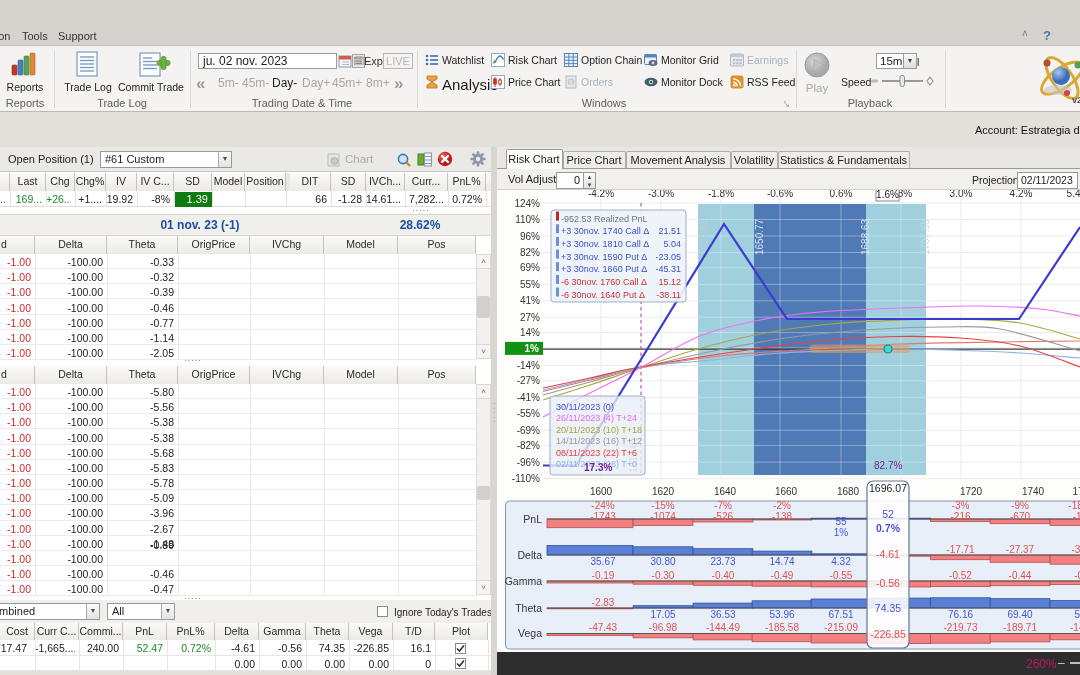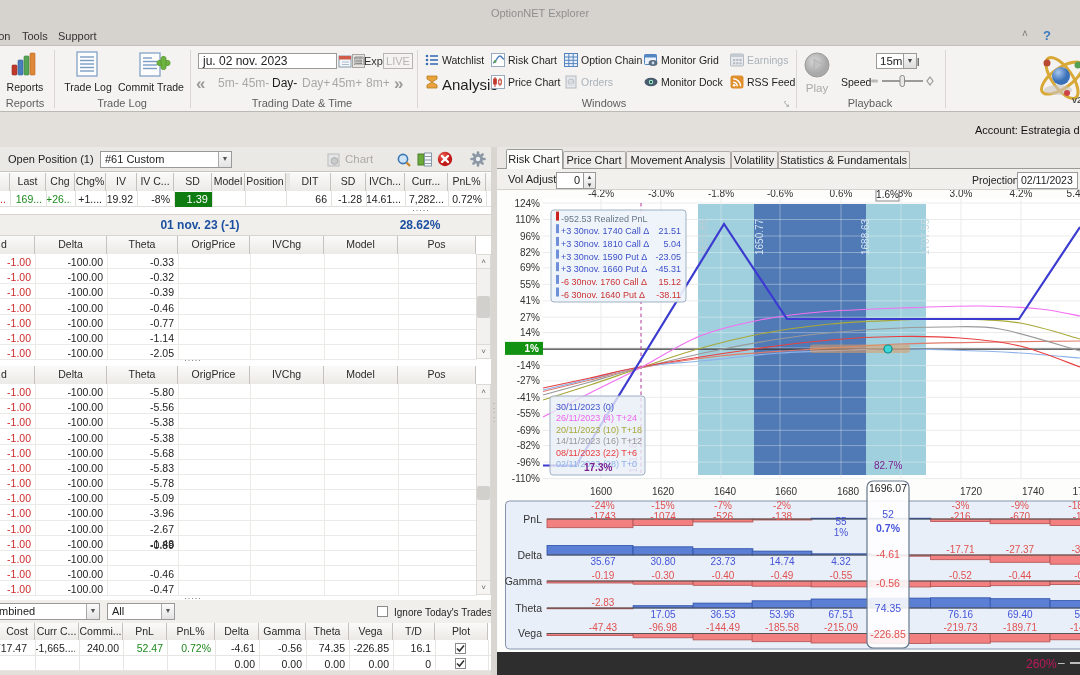--- a/index.html
+++ b/index.html
@@ -10,21 +10,20 @@
 .ribtxt{font-size:10.5px;color:#1e1e1e;}
 .gray{color:#a8a8a6;}
 .hcell{position:absolute;border-right:1px solid #c6c3bf;background:linear-gradient(#fafaf9,#eceae6);color:#2a2a2a;text-align:center;overflow:hidden;white-space:nowrap;line-height:17px;height:18px;font-size:10.5px;}
 .dcell{position:absolute;text-align:right;white-space:nowrap;overflow:hidden;line-height:15px;font-size:10.5px;}
 .red{color:#cc2a2a;}
 .grn{color:#1d8a1d;}
 </style></head><body>
 <div id="app">
 
 <div class="abs" style="left:0;top:0;width:1080px;height:27px;background:#d6d3ce;"></div>
-<div class="abs" style="left:0;top:7px;width:1080px;text-align:center;color:#8f8f8f;font-size:11px;">OptionNET Explorer</div>
 <div class="abs" style="left:0;top:27px;width:1080px;height:19px;background:#d6d3ce;border-bottom:1px solid #c3bfbb;"></div>
 <div class="abs" style="left:-22px;top:30px;font-size:11px;color:#333;">Option</div>
 <div class="abs" style="left:22px;top:30px;font-size:11px;color:#333;">Tools</div>
 <div class="abs" style="left:58px;top:30px;font-size:11px;color:#333;">Support</div>
 <div class="abs" style="left:1022px;top:28px;font-size:10px;color:#777;">˄</div>
 <div class="abs" style="left:1043px;top:28px;font-size:13px;font-weight:bold;color:#3a7abf;">?</div>
 
 <div class="abs" style="left:0;top:46px;width:1080px;height:66px;background:#f4f3f1;border-bottom:1px solid #bcb8b4;"></div>
 <div class="sep" style="left:54px;"></div>
     <div class="sep" style="left:190px;"></div>

